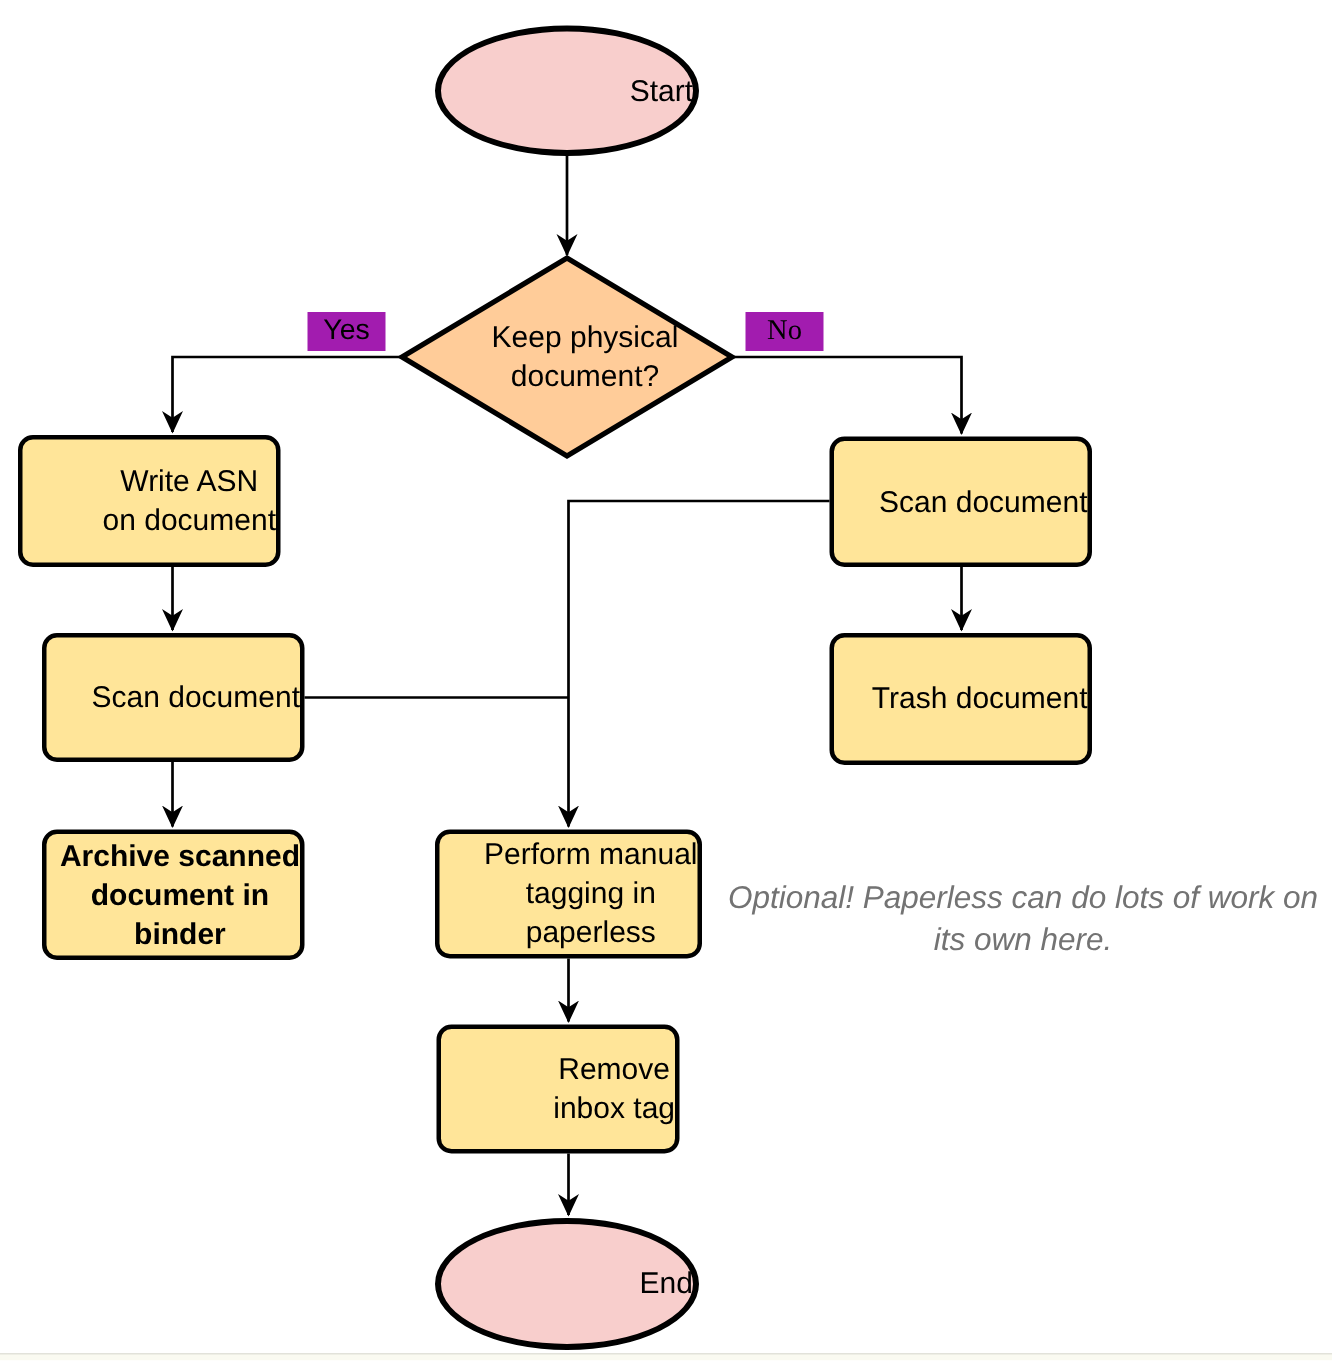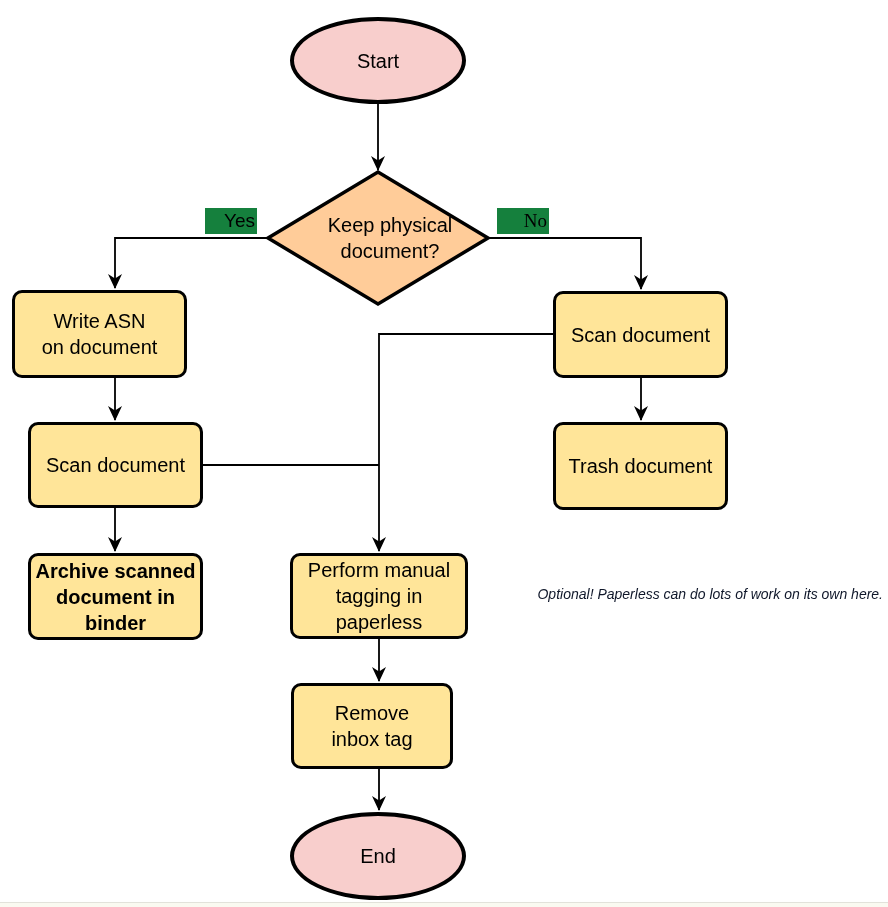--- a/index.html
+++ b/index.html
@@ -29,21 +29,21 @@
   }
   .decision-shape {
     fill: var(--decision-fill, #ffcc99);
     stroke: var(--stroke, #000000);
     stroke-width: 3.5;
   }
   .node {
     position: absolute;
     display: flex;
     align-items: center;
-    justify-content: center;
+    justify-content: flex-end;
     text-align: center;
     color: #000;
     font-size: 20px;
     line-height: 1.3;
     white-space: pre-line;
     box-sizing: border-box;
   }
   .process {
     background: var(--process-fill, #ffe599);
     border: 3.5px solid var(--stroke, #000000);
@@ -62,36 +62,36 @@
     text-align: center;
     color: #000;
     font-size: 20px;
     line-height: 1.3;
     white-space: pre-line;
   }
   .edge-label {
     position: absolute;
     display: flex;
     align-items: center;
-    justify-content: flex-end;
+    justify-content: center;
     color: #000;
     font-size: 19px;
-    background: #15803d;
+    background: #a21caf;
     padding: 0 2px;
   }
   .annotation {
     position: absolute;
     left: 481px;
     top: 585px;
     width: 402px;
-    font-size: 14px;
+    font-size: 21px;
     font-style: italic;
     line-height: 1.35;
-    color: #0f172a;
-    text-align: right;
+    color: #737373;
+    text-align: center;
   }
   
   .n-start        { left: 290px; top: 17px;  width: 176px; height: 87px; }
   .n-write-asn    { left: 12px;  top: 290px; width: 175px; height: 88px; }
   .n-scan-left    { left: 28px;  top: 422px; width: 175px; height: 86px; }
   .n-archive      { left: 28px;  top: 553px; width: 175px; height: 87px; font-weight: bold; }
   .n-scan-right   { left: 553px; top: 291px; width: 175px; height: 87px; }
   .n-trash        { left: 553px; top: 422px; width: 175px; height: 88px; }
   .n-tagging      { left: 290px; top: 553px; width: 178px; height: 86px; }
   .n-remove-inbox { left: 291px; top: 683px; width: 162px; height: 86px; }

